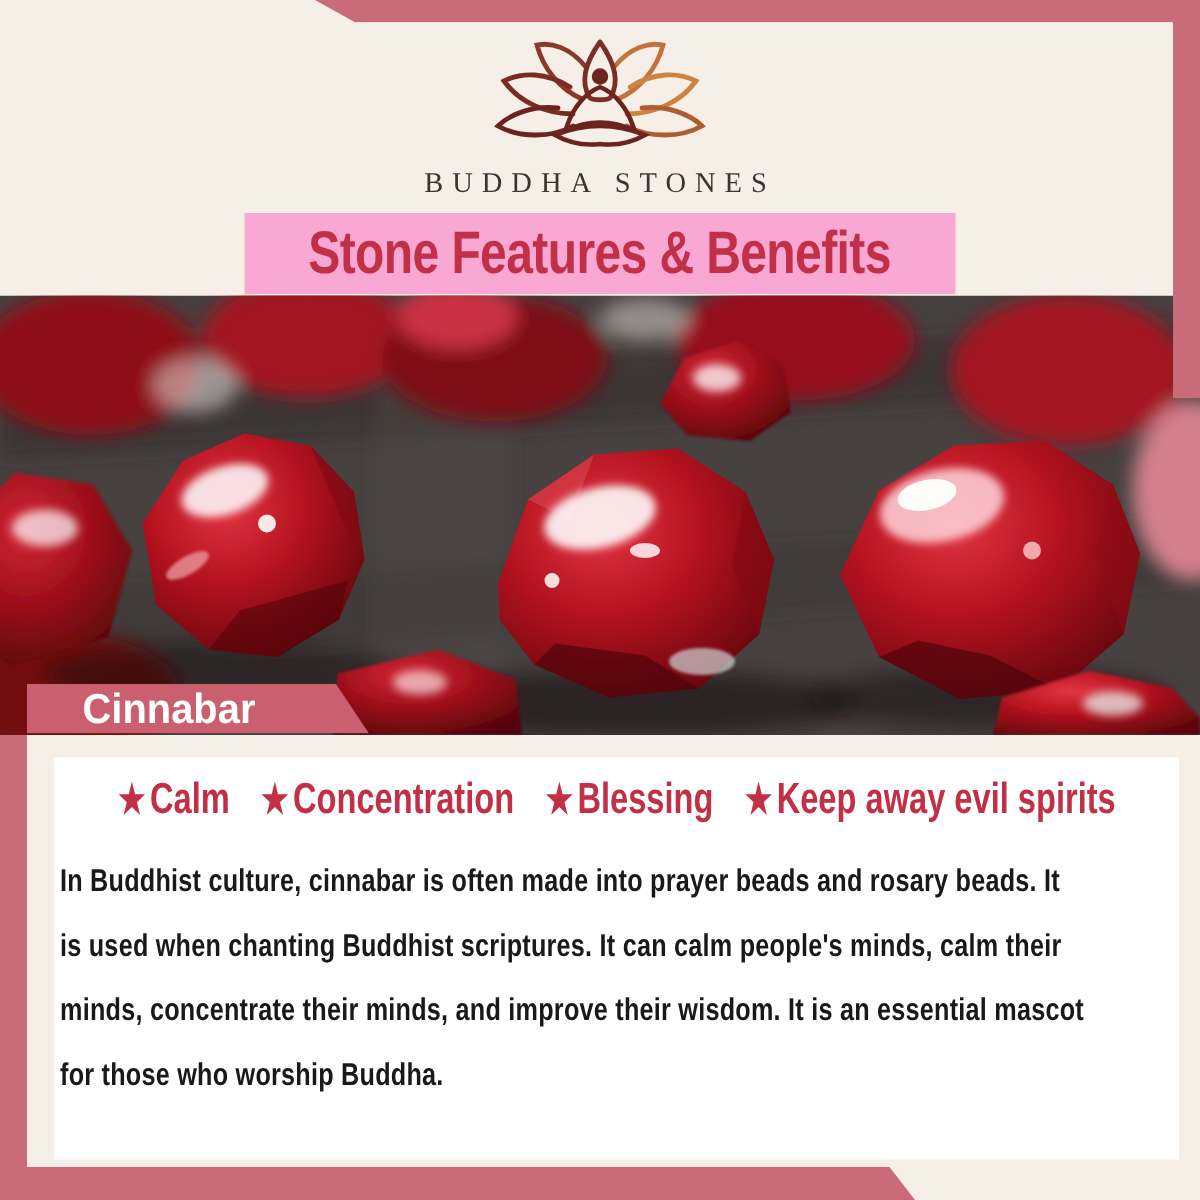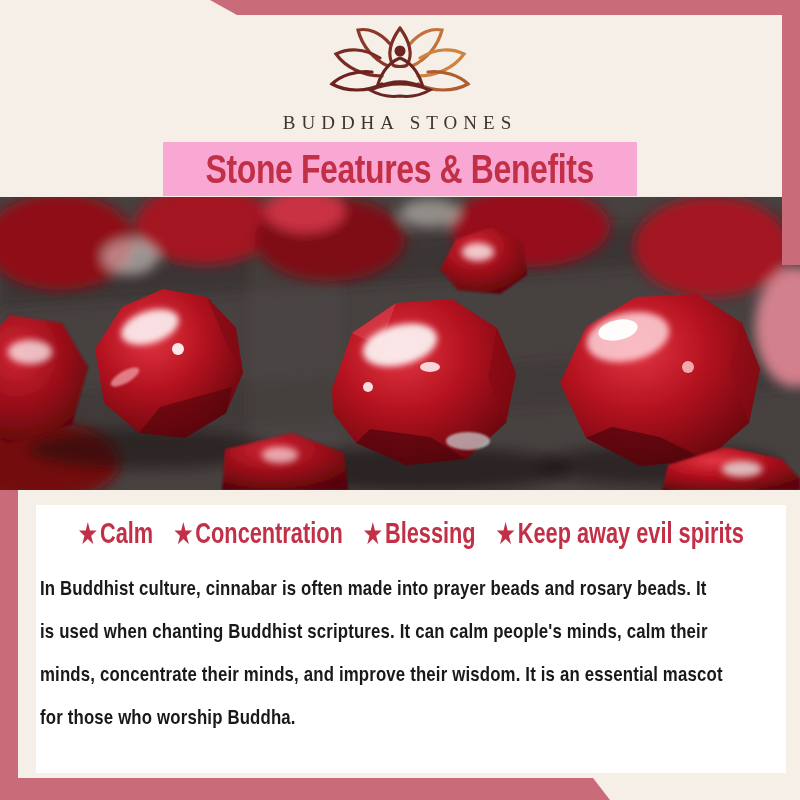--- a/index.html
+++ b/index.html
@@ -167,20 +167,23 @@
         <path d="M225,252 L292,236 L344,256 L348,293 L222,293 Z" fill="url(#st2)"></path>
         <ellipse cx="280" cy="258" rx="18" ry="8" fill="#ffffff" opacity=".6" filter="url(#b3)"></ellipse>
       </g>
       <g filter="url(#b1)">
         <path d="M668,268 L726,250 L782,262 L800,282 L800,293 L662,293 Z" fill="url(#st)"></path>
         <ellipse cx="742" cy="272" rx="20" ry="8" fill="#e6e2df" opacity=".8" filter="url(#b3)"></ellipse>
       </g>
     </svg>
   </div>
 
+  <div class="stone-banner">
+    <span class="t">Cinnabar</span>
+  </div>
 
   <div class="card">
     <div class="benefits">
       <div class="row">
         <span class="benefit">
           <span class="star">★</span>
           <span>Calm</span>
         </span>
         <span class="benefit">
           <span class="star">★</span>

